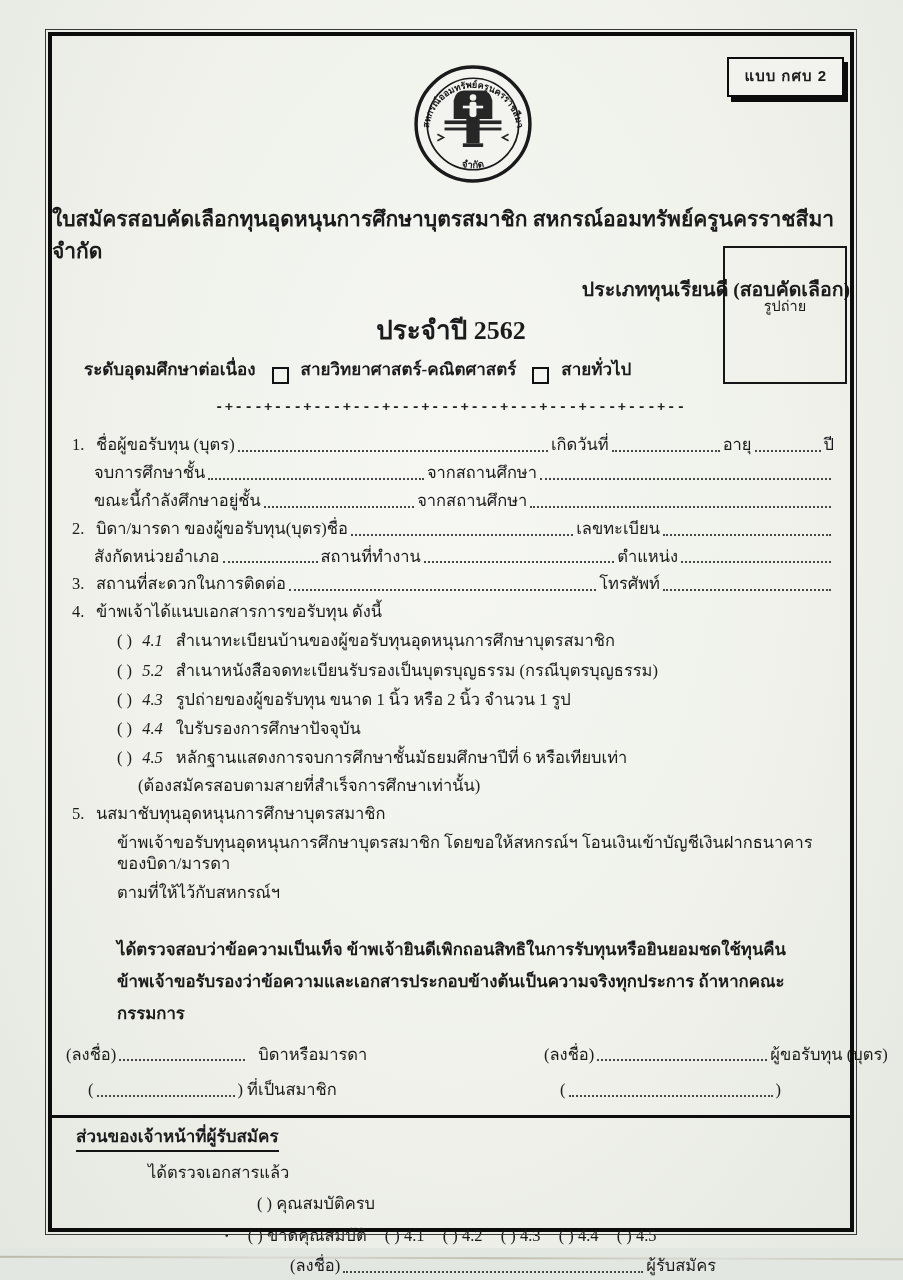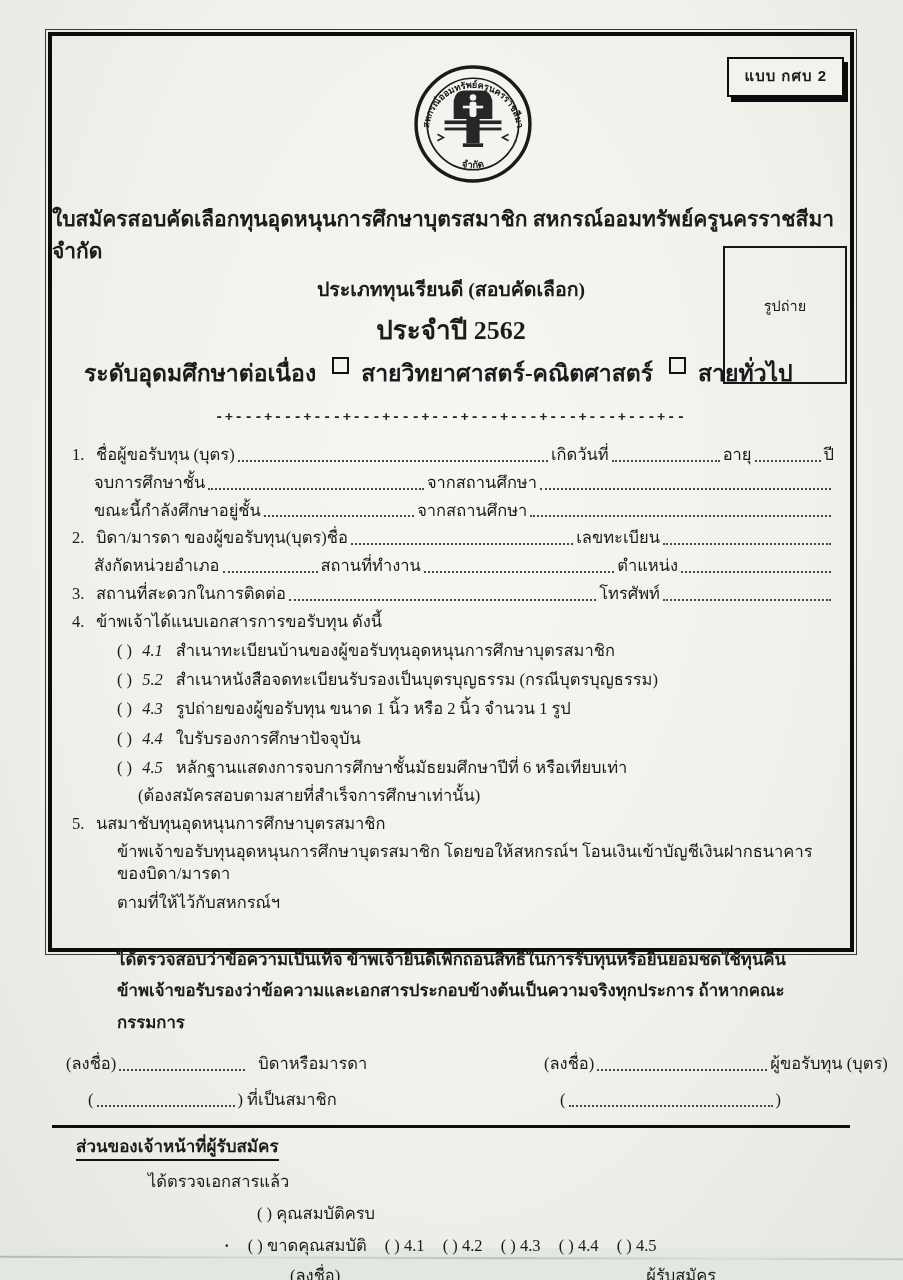--- a/index.html
+++ b/index.html
@@ -11,33 +11,33 @@
     color:#1b1b1b;
   }
   .scan-bg { position:absolute; inset:0;
     background:radial-gradient(ellipse at 50% 38%, #f6f7f3 0%, #eff1ea 55%, #e4e7e0 100%);
   }
   .paper-bottom { position:absolute; left:0; right:0; top:1248px; bottom:0; background:#e3e7e2; }
   .crease { position:absolute; top:1257px; left:0; width:100%; height:2px;
     background:linear-gradient(to right, rgba(140,130,100,.45), rgba(140,130,100,.12) 30%, rgba(140,130,100,.4) 55%, rgba(140,130,100,.1) 80%, rgba(140,130,100,.35));
     transform:rotate(.15deg);
   }
-  .formbox { position:absolute; left:48px; top:32px; width:806px; height:920px;
+  .formbox { position:absolute; left:48px; top:32px; width:806px; height:1200px;
     border:4px solid #0c0c0c; outline:1px solid #3a3a3a; outline-offset:2px;
   }
   .badge { position:absolute; top:21px; right:6px; background:#f2f3ee;
     border:2px solid #0c0c0c; box-shadow:4px 5px 0 0 #0c0c0c;
     padding:5px 15px 7px; font-family:"Liberation Sans","DejaVu Sans",sans-serif;
     font-weight:bold; font-size:15px; letter-spacing:1px; }
   .logo { width:122px; margin:27px auto 0; padding-left:22px; }
   .title { text-align:left; margin-top:15px; font-weight:bold; font-size:21px; line-height:1.5; }
-  .subtitle { text-align:center; margin-top:8px; font-weight:bold; font-size:19.5px; line-height:1.5; }
+  .subtitle { text-align:right; margin-top:8px; font-weight:bold; font-size:19.5px; line-height:1.5; }
   .yearline { text-align:center; margin-top:7px; font-weight:bold; font-size:26px; line-height:1.5; }
-  .level-row { margin:6px 0 0 32px; font-weight:bold; font-size:23px; line-height:1.6;
-    display:flex; align-items:flex-start; }
+  .level-row { margin:6px 0 0 32px; font-weight:bold; font-size:17px; line-height:1.6;
+    display:flex; align-items:flex-end; }
   .cbx { display:inline-block; width:17px; height:17px; border:2px solid #111;
     margin:0 12px 0 16px; flex:0 0 auto; position:relative; top:1px; }
   .photo { position:absolute; left:671px; top:210px; width:124px; height:138px;
     border:2px solid #161616; text-align:center; padding-top:46px; font-size:14.5px; }
   .separator { text-align:center; margin-top:16px; font-weight:bold; font-size:13px;
     letter-spacing:2px; font-family:"DejaVu Sans Mono",monospace; color:#222; }
   .content { padding:14px 16px 0 20px; font-size:16.5px; line-height:1.32; }
   .fline { display:flex; align-items:flex-end; margin-top:6px; }
   .t { white-space:nowrap; }
   .d { flex:1 1 auto; border-bottom:2px dotted #474747; margin:0 3px 4px 3px; min-width:24px; }

